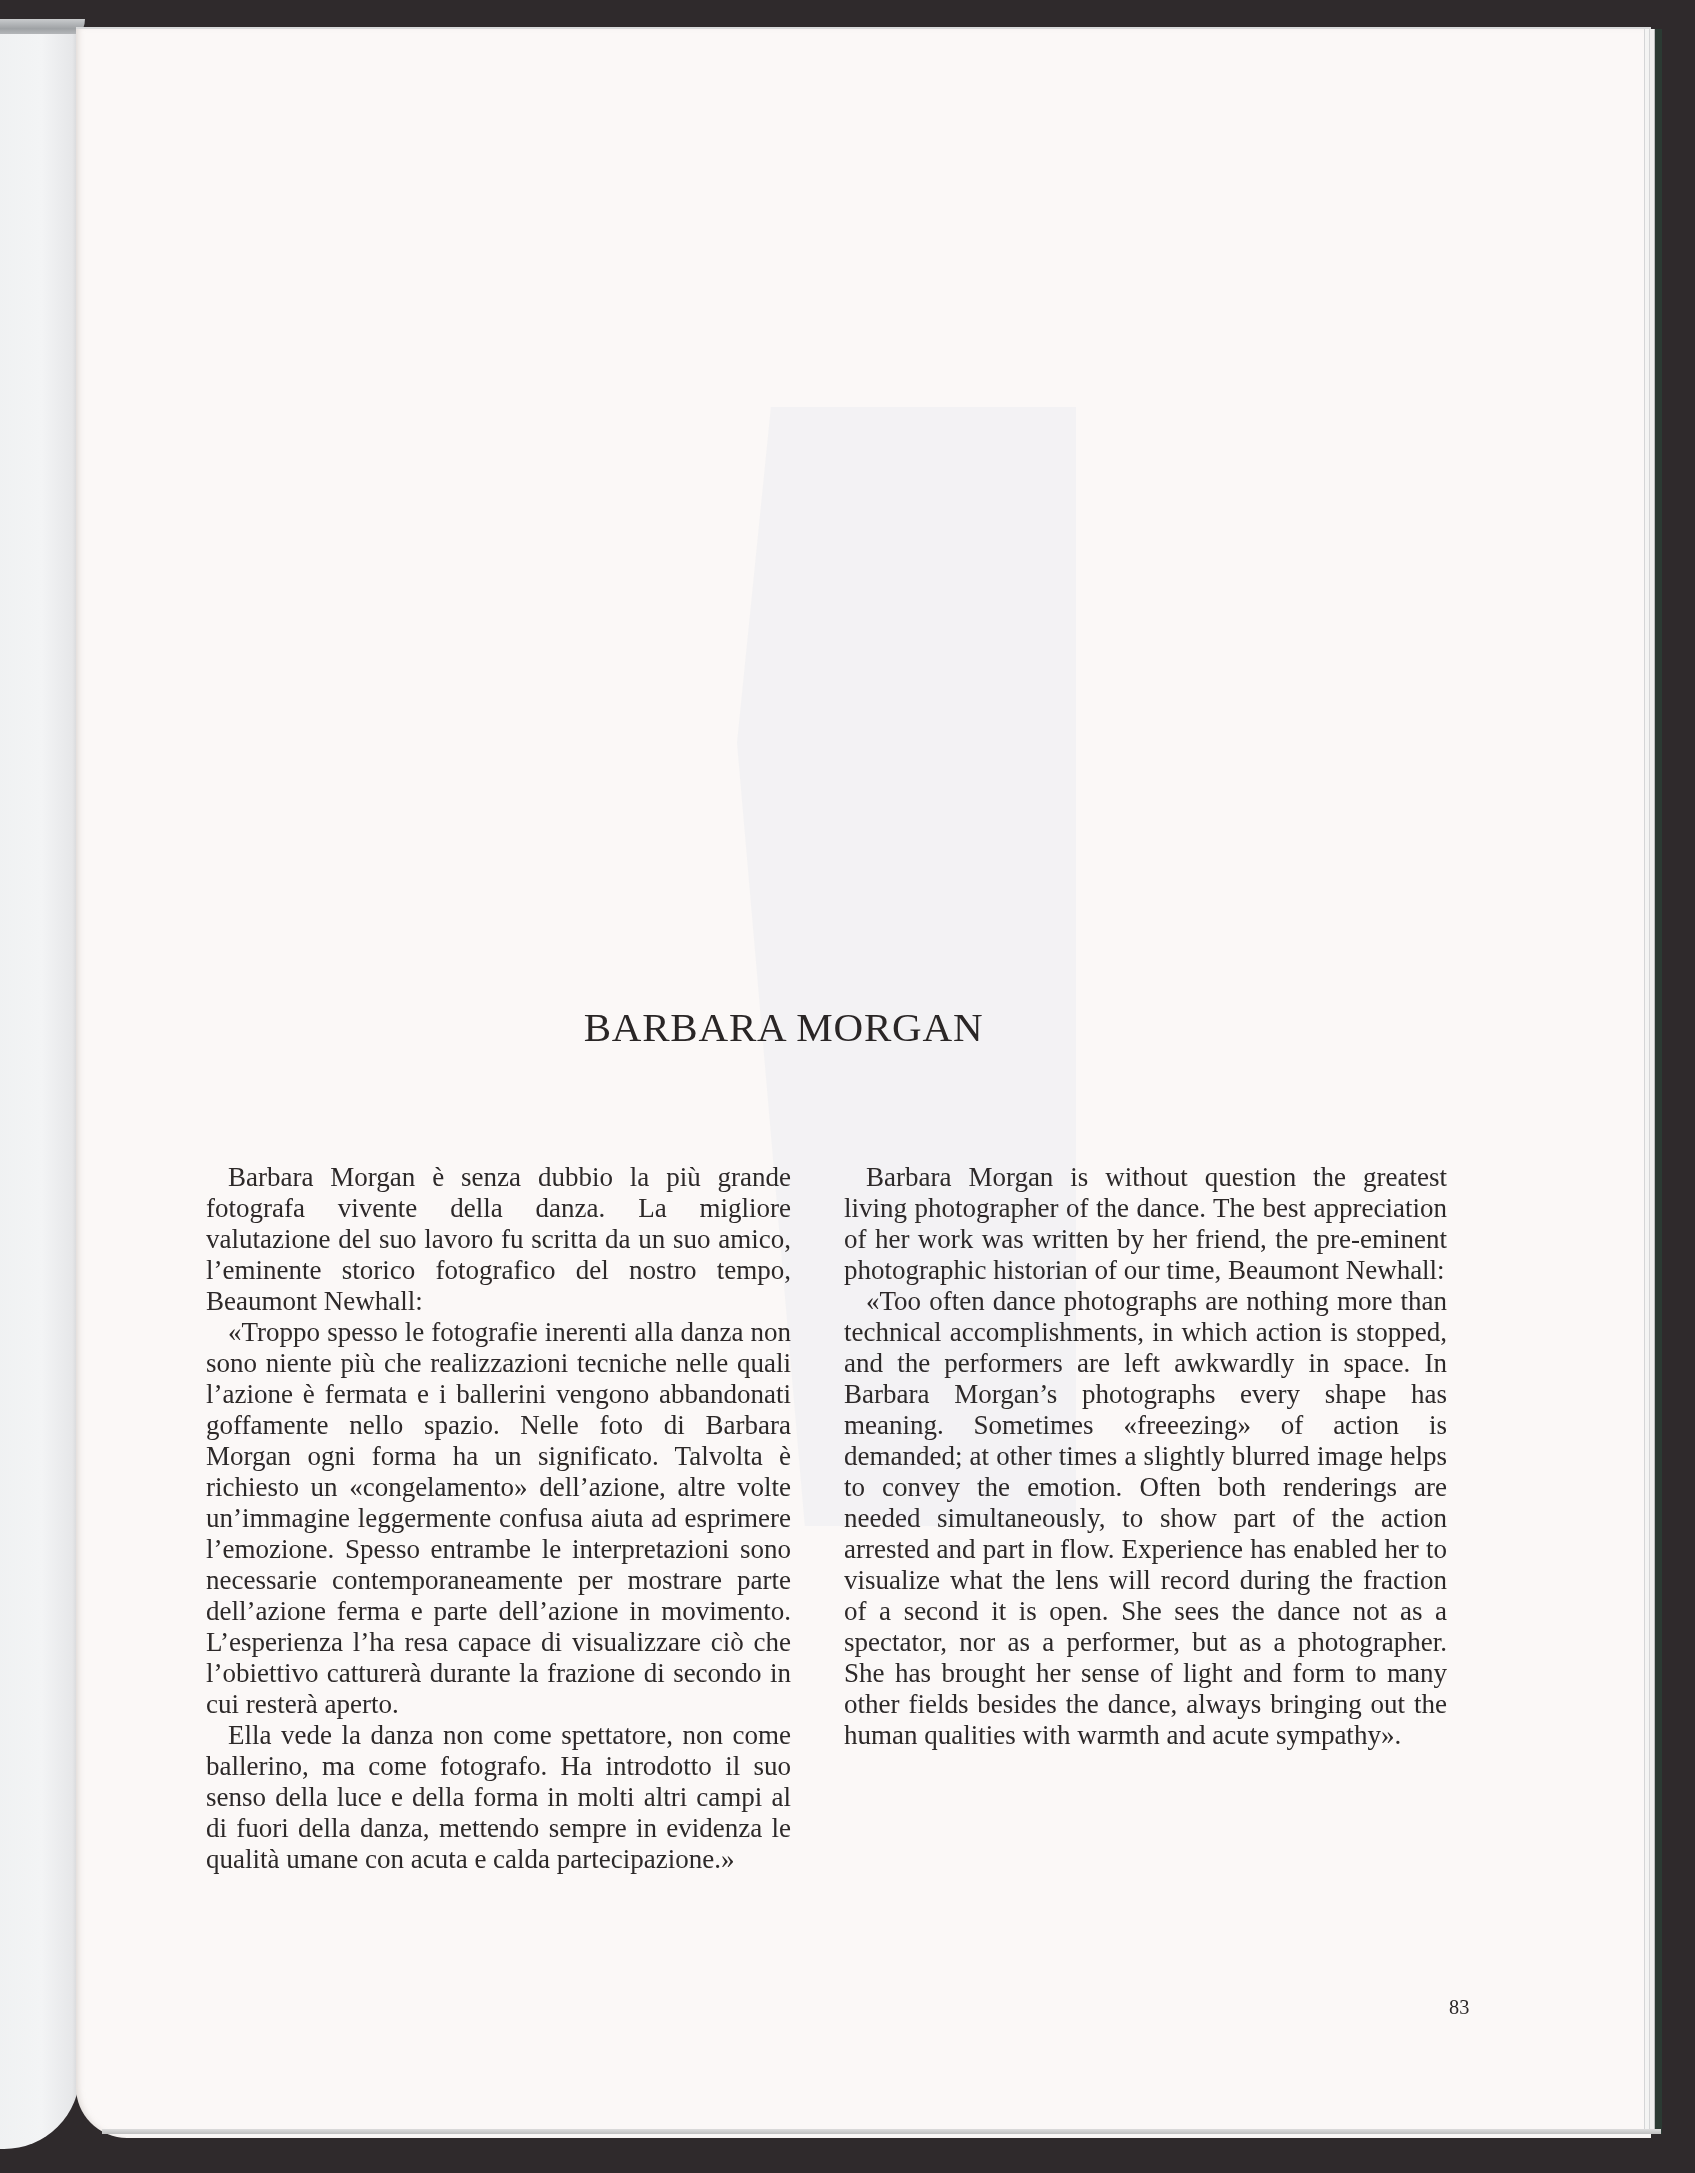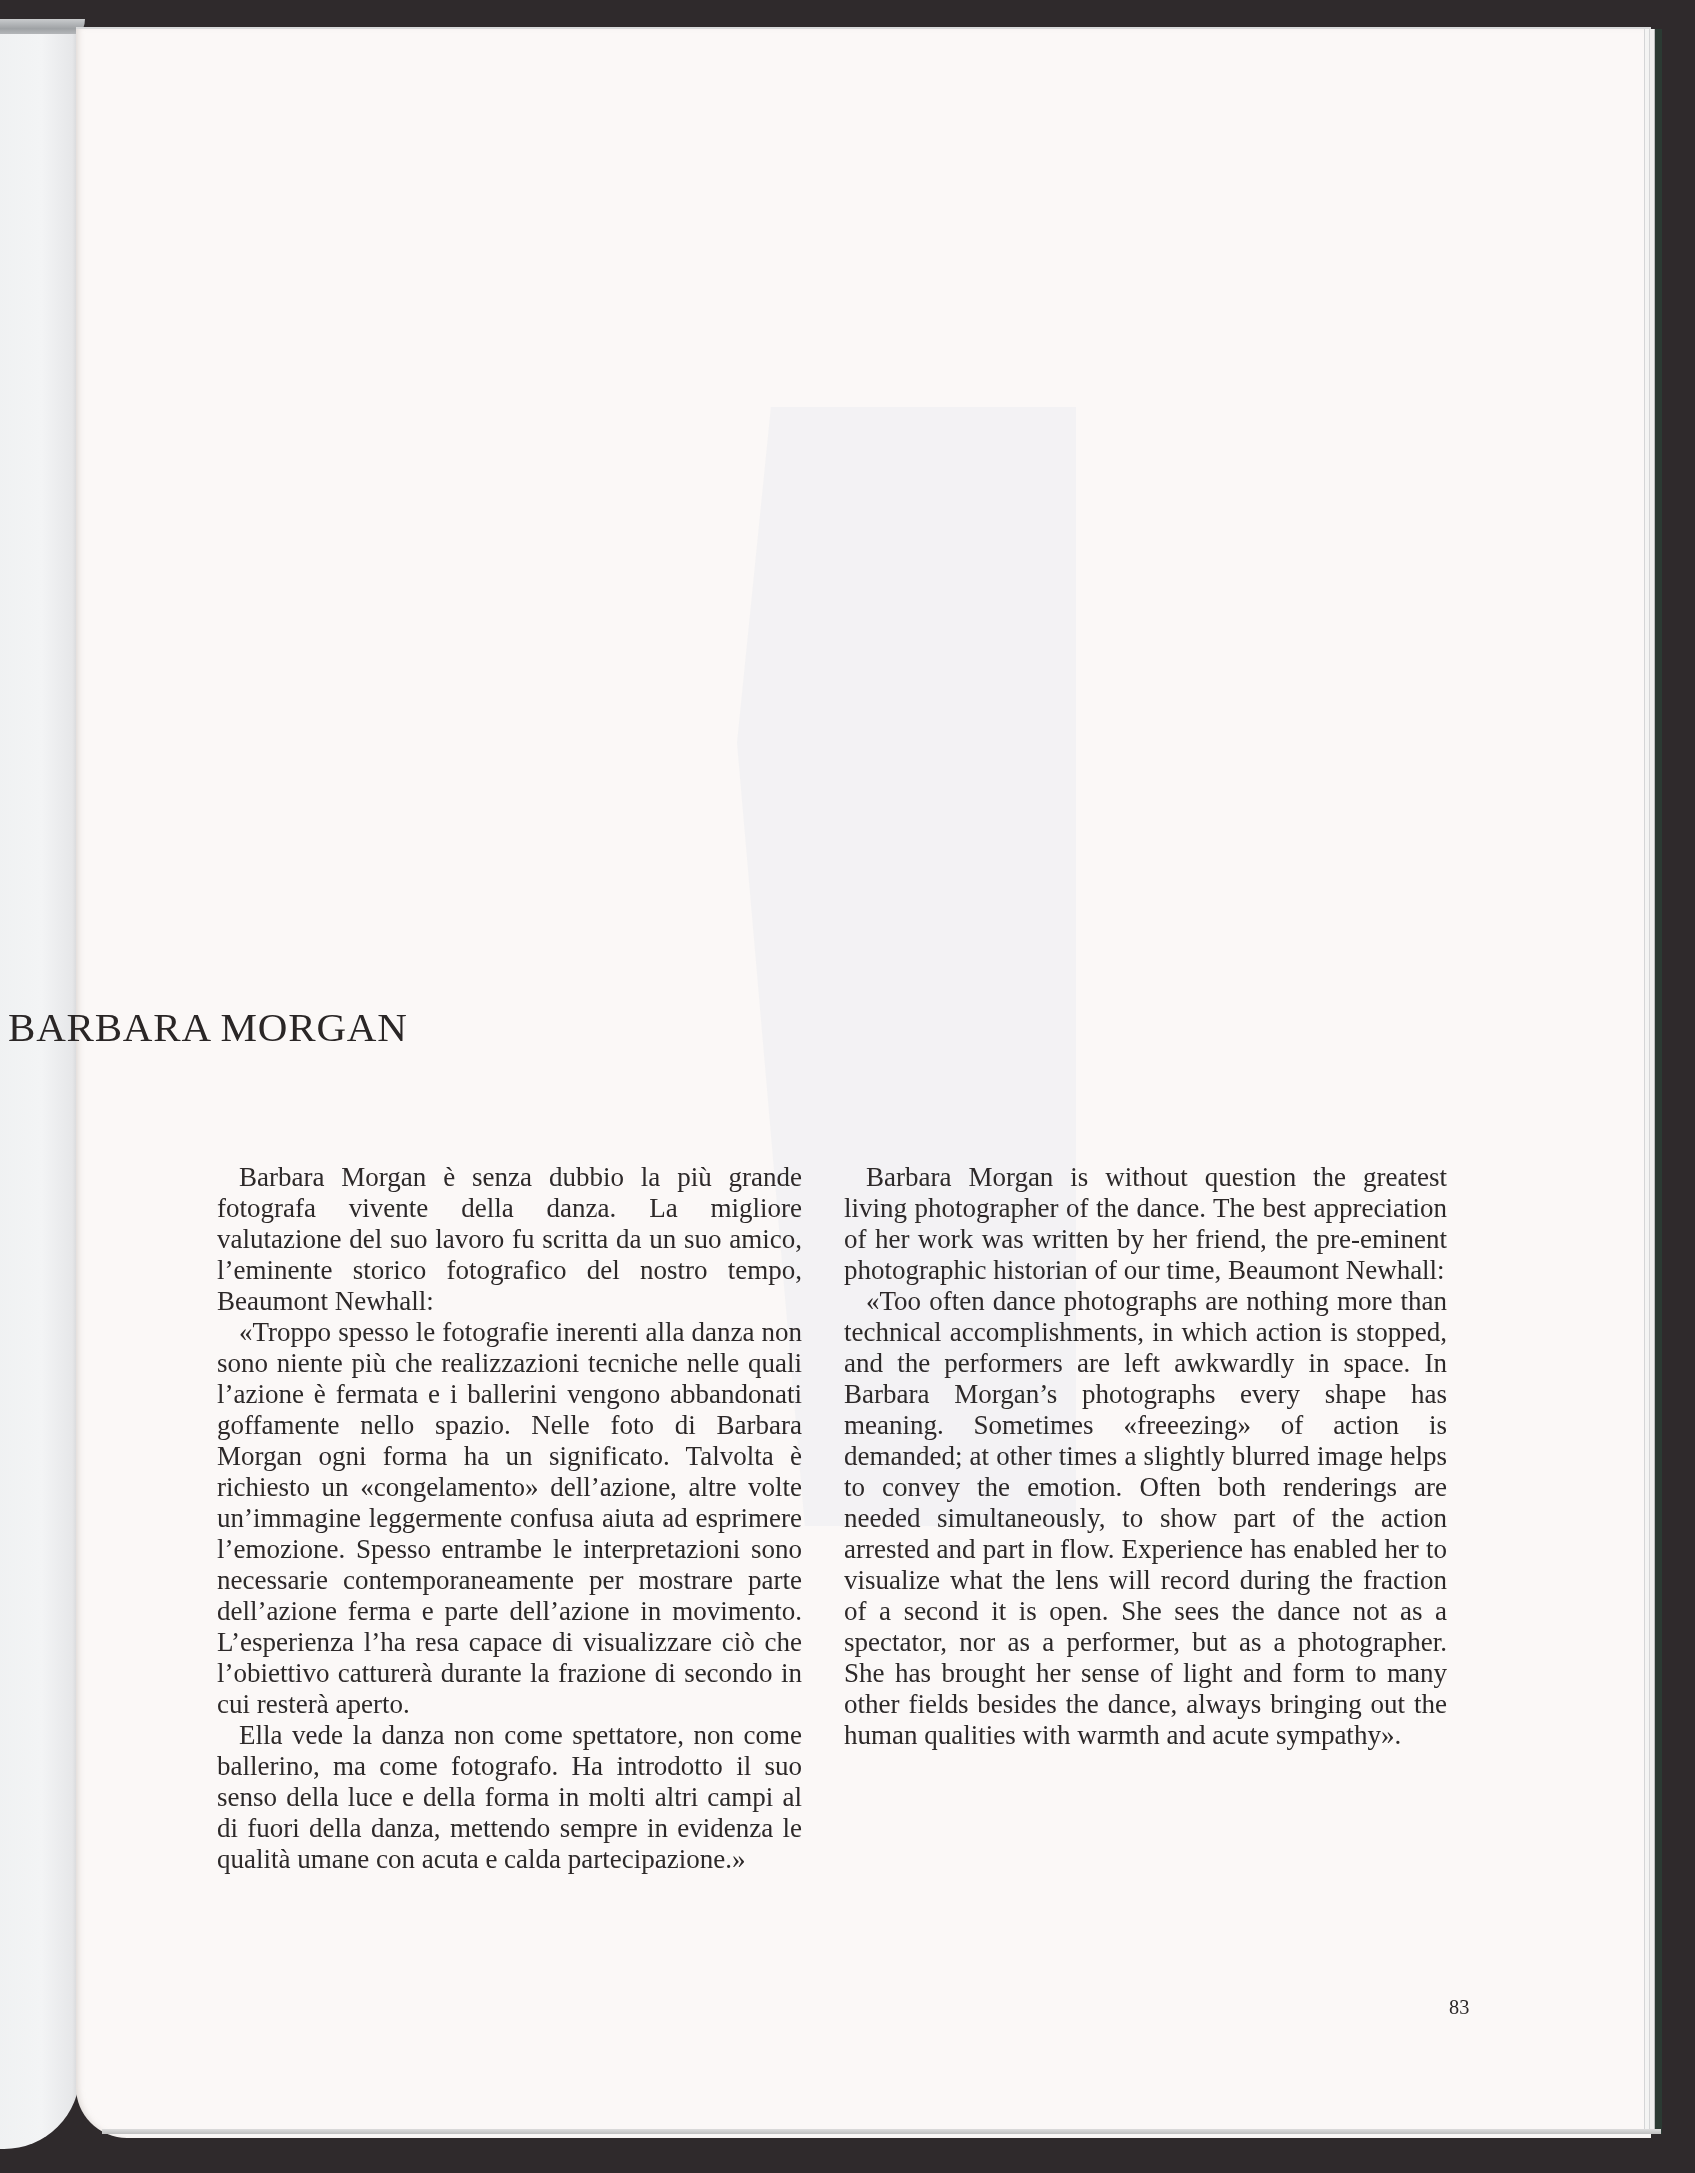--- a/index.html
+++ b/index.html
@@ -72,38 +72,38 @@
       width: 339px;
       height: 1119px;
       background: rgba(230,232,238,0.35);
       clip-path: polygon(10% 0, 100% 0, 100% 100%, 20% 100%, 0 30%);
     }
     .title {
       position: absolute;
       left: 0;
       width: 1567px;
       top: 1003px;
+      text-align: center;
       font-size: 41px;
       letter-spacing: 0.8px;
       color: #2a2626;
       font-weight: normal;
       margin: 0;
-      padding-left: 8px;
     }
     .column {
       position: absolute;
       top: 1162px;
       width: 585px;
       font-size: 27px;
       line-height: 31px;
       color: #2d2929;
       text-align: justify;
       hyphens: manual;
     }
-    .col-it { left: 217px; }
+    .col-it { left: 206px; }
     .col-en { left: 844px; width: 603px; }
     .column p {
       margin: 0;
       text-indent: 22px;
     }
     .page-number {
       position: absolute;
       left: 1449px;
       top: 1996px;
       font-size: 20.3px;

